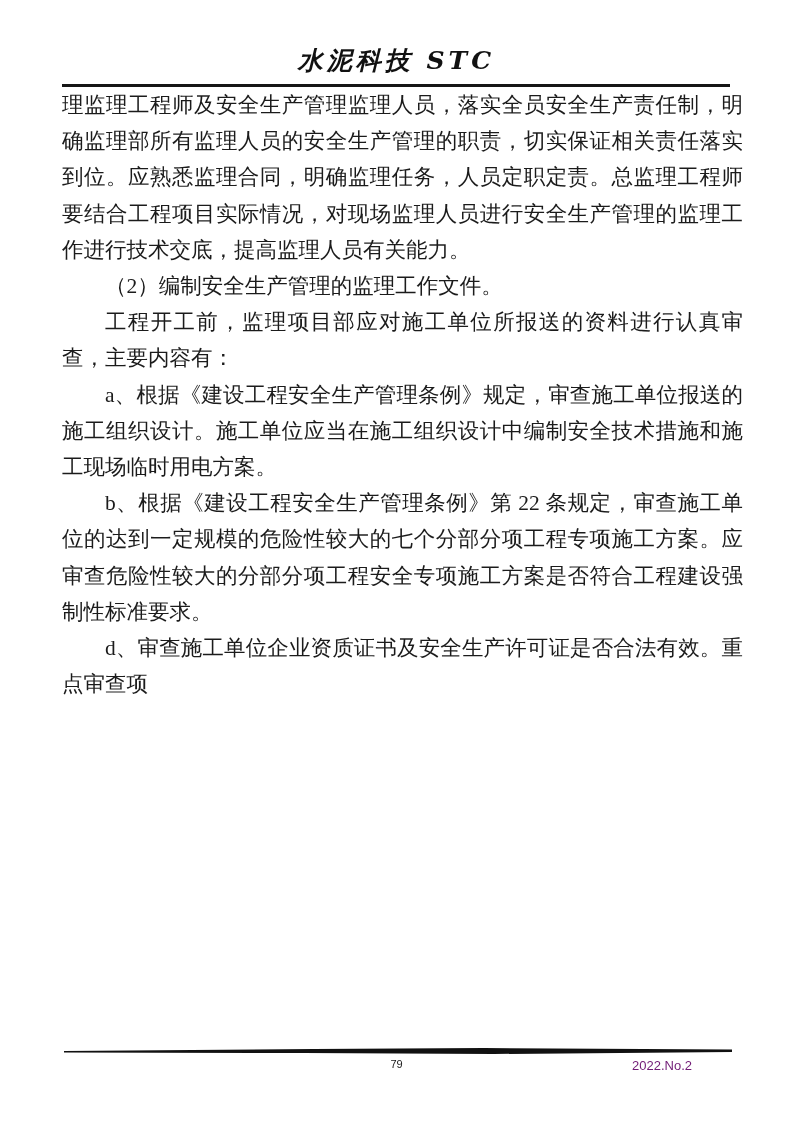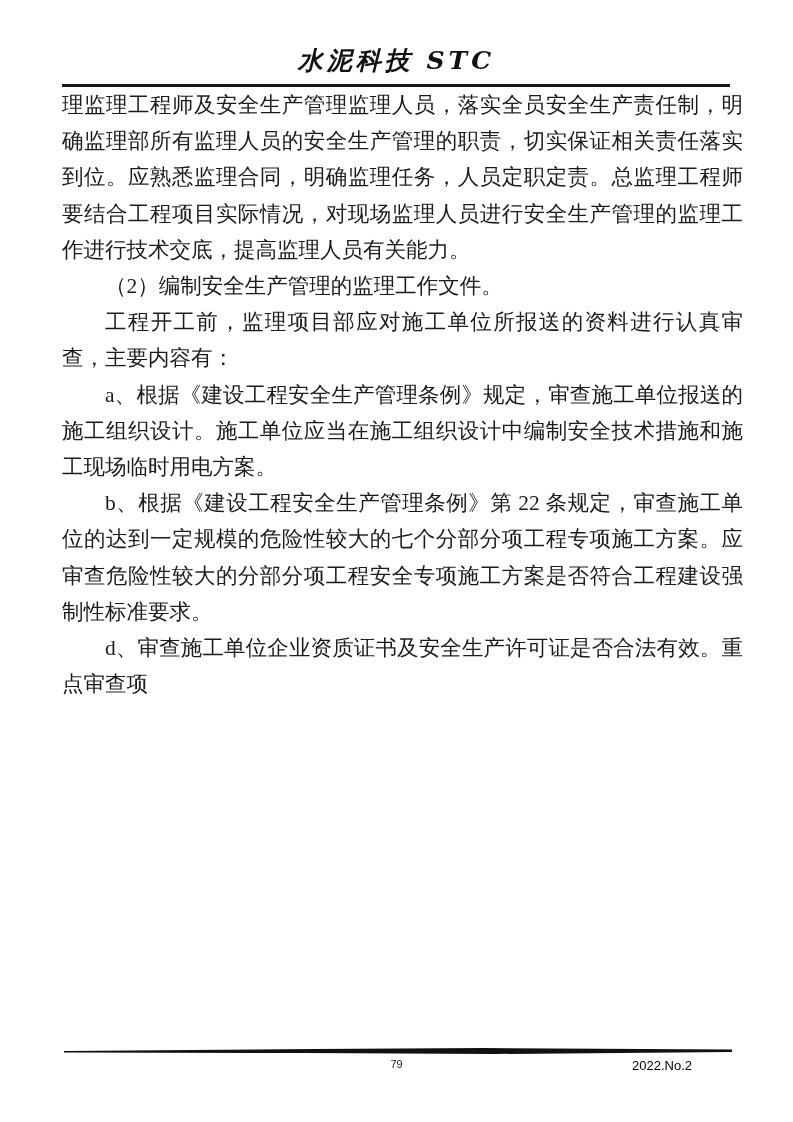--- a/index.html
+++ b/index.html
@@ -73,21 +73,21 @@
     font-family: "Liberation Sans", "DejaVu Sans", sans-serif;
     font-size: 11px;
     color: #1b1b1b;
   }
   .issue-label {
     position: absolute;
     top: 1058px;
     right: 101px;
     font-family: "Liberation Sans", "DejaVu Sans", sans-serif;
     font-size: 13px;
-    color: #000000;
+    color: #701a75;
   }
 </style>
 </head>
 <body>
 
 <div class="page">
 
   <div class="journal-title">水泥科技 STC</div>
 
   <div class="header-rule"></div>

